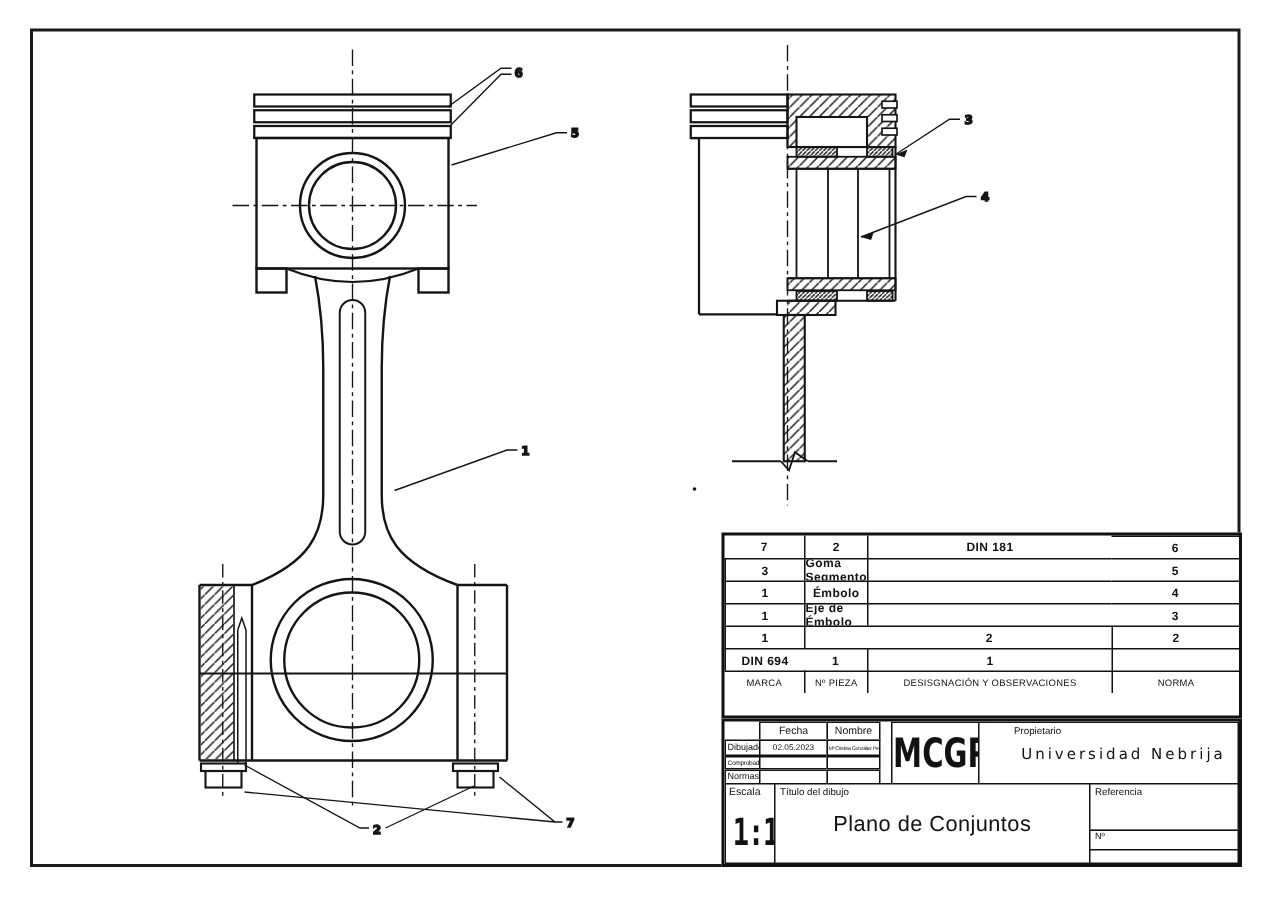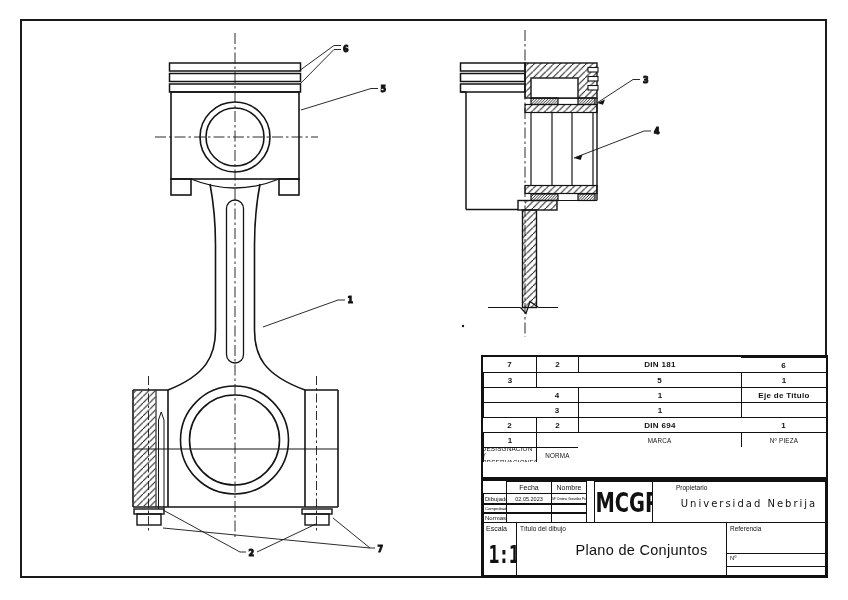--- a/index.html
+++ b/index.html
@@ -35,21 +35,21 @@
   .mcgp span{display:inline-block;transform:scaleX(.72);}
   .prop-box{flex-direction:column;align-items:flex-start;justify-content:flex-start;border:1.2px solid #111;}
   .prop-label{font-size:6.5px;margin:2px 0 0 3px;}
   .prop-name{font-size:10px;letter-spacing:2px;width:100%;text-align:center;margin-top:7px;font-family:"DejaVu Sans",sans-serif;}
   .escala-box{flex-direction:column;align-items:flex-start;}
   .escala-label{font-size:7px;margin:2px 0 0 2px;}
   .escala-val{font-size:25px;font-weight:700;font-family:"DejaVu Sans Mono",monospace;
       width:100%;text-align:center;transform:scaleX(.72);letter-spacing:-1px;margin-top:8px;}
   .titulo-box{flex-direction:column;align-items:flex-start;}
   .titulo-label{font-size:6.5px;margin:2px 0 0 3px;}
-  .titulo-val{font-size:14.5px;letter-spacing:.3px;width:100%;text-align:center;margin-top:10px;padding-left:20px;}
+  .titulo-val{font-size:14.5px;letter-spacing:.3px;width:100%;text-align:center;margin-top:10px;}
   .ref-label{font-size:6.5px;align-self:flex-start;margin:2px 0 0 3px;}
   .num-label{font-size:6px;align-self:flex-start;margin:1px 0 0 3px;}
 
   
   text.callout{font-family:"DejaVu Sans",sans-serif;font-size:8px;font-weight:700;fill:#111;}
 </style>
 </head>
 <body>
 
 <div class="sheet">
@@ -178,29 +178,31 @@
     </g>
   </svg>
 
   <div class="parts-table">
     <div class="pt-cell first-col first-row">7</div>
     <div class="pt-cell first-row">2</div>
     <div class="pt-cell first-row">DIN 181</div>
 
     <div class="pt-cell first-col">6</div>
     <div class="pt-cell">3</div>
+    <div class="pt-cell">Goma Segmento</div>
     <div class="pt-cell"></div>
 
     <div class="pt-cell first-col">5</div>
     <div class="pt-cell">1</div>
+    <div class="pt-cell">Émbolo</div>
     <div class="pt-cell"></div>
 
     <div class="pt-cell first-col">4</div>
     <div class="pt-cell">1</div>
-    <div class="pt-cell">Eje de Título</div>
+    <div class="pt-cell">Eje de Émbolo</div>
     <div class="pt-cell"></div>
 
     <div class="pt-cell first-col">3</div>
     <div class="pt-cell">1</div>
     <div class="pt-cell"></div>
 
     <div class="pt-cell first-col">2</div>
     <div class="pt-cell">2</div>
     <div class="pt-cell">DIN 694</div>
 

